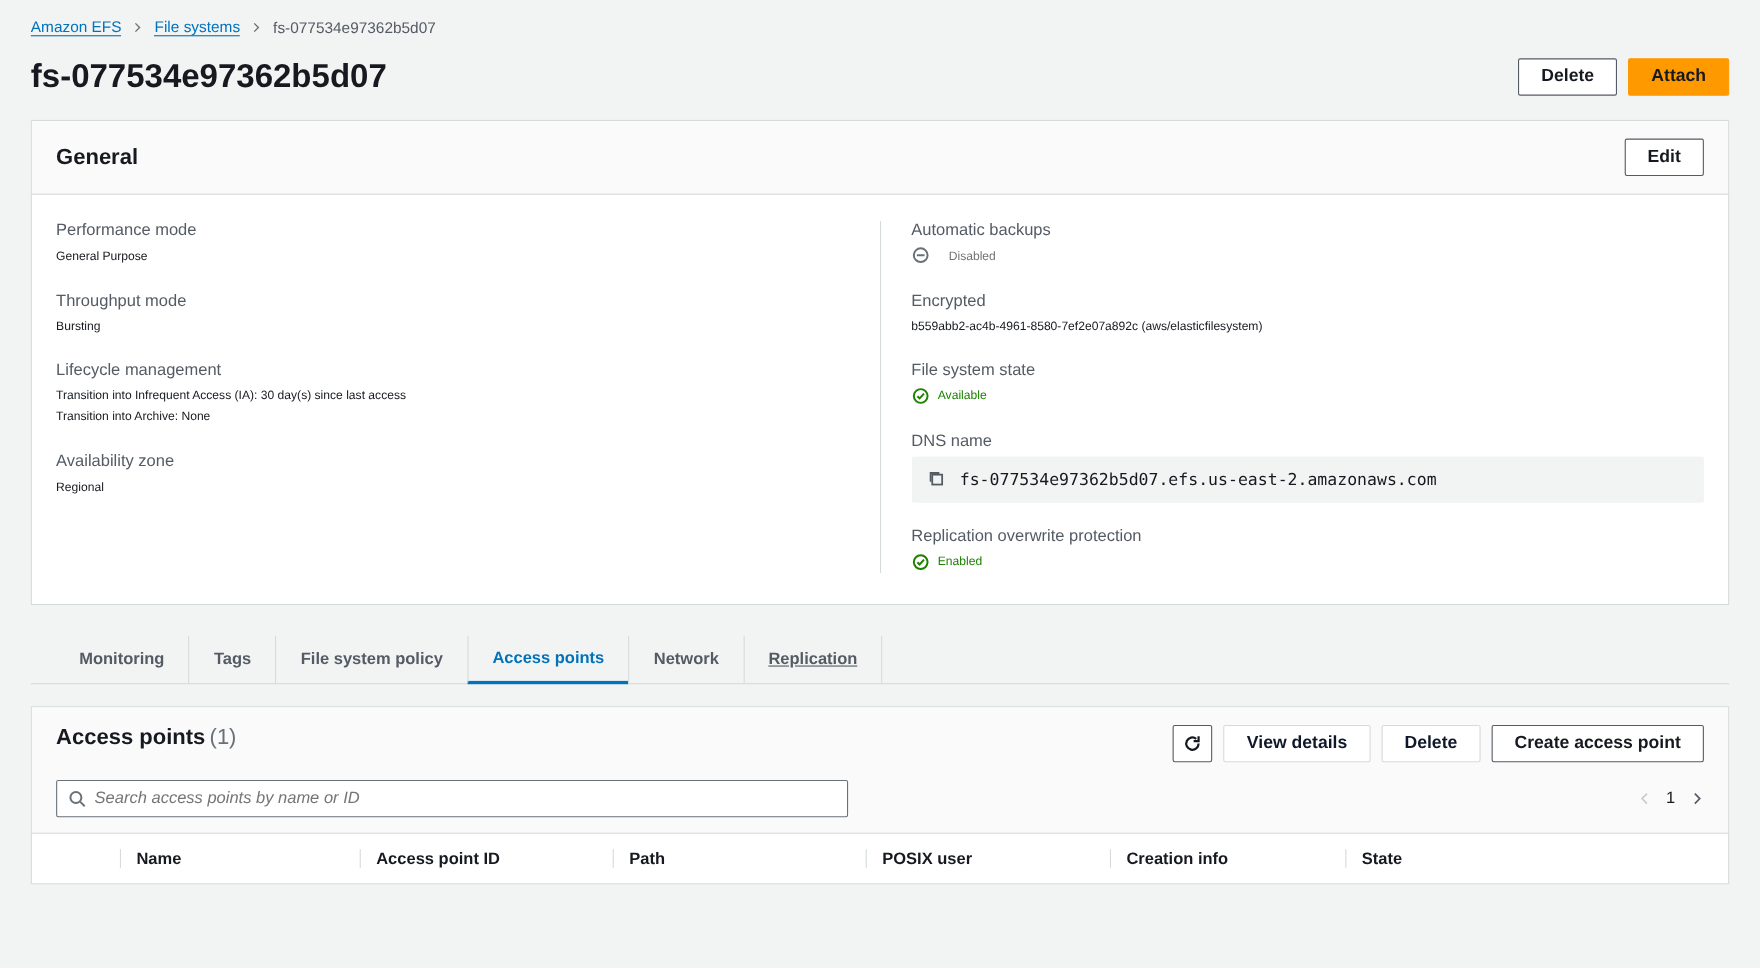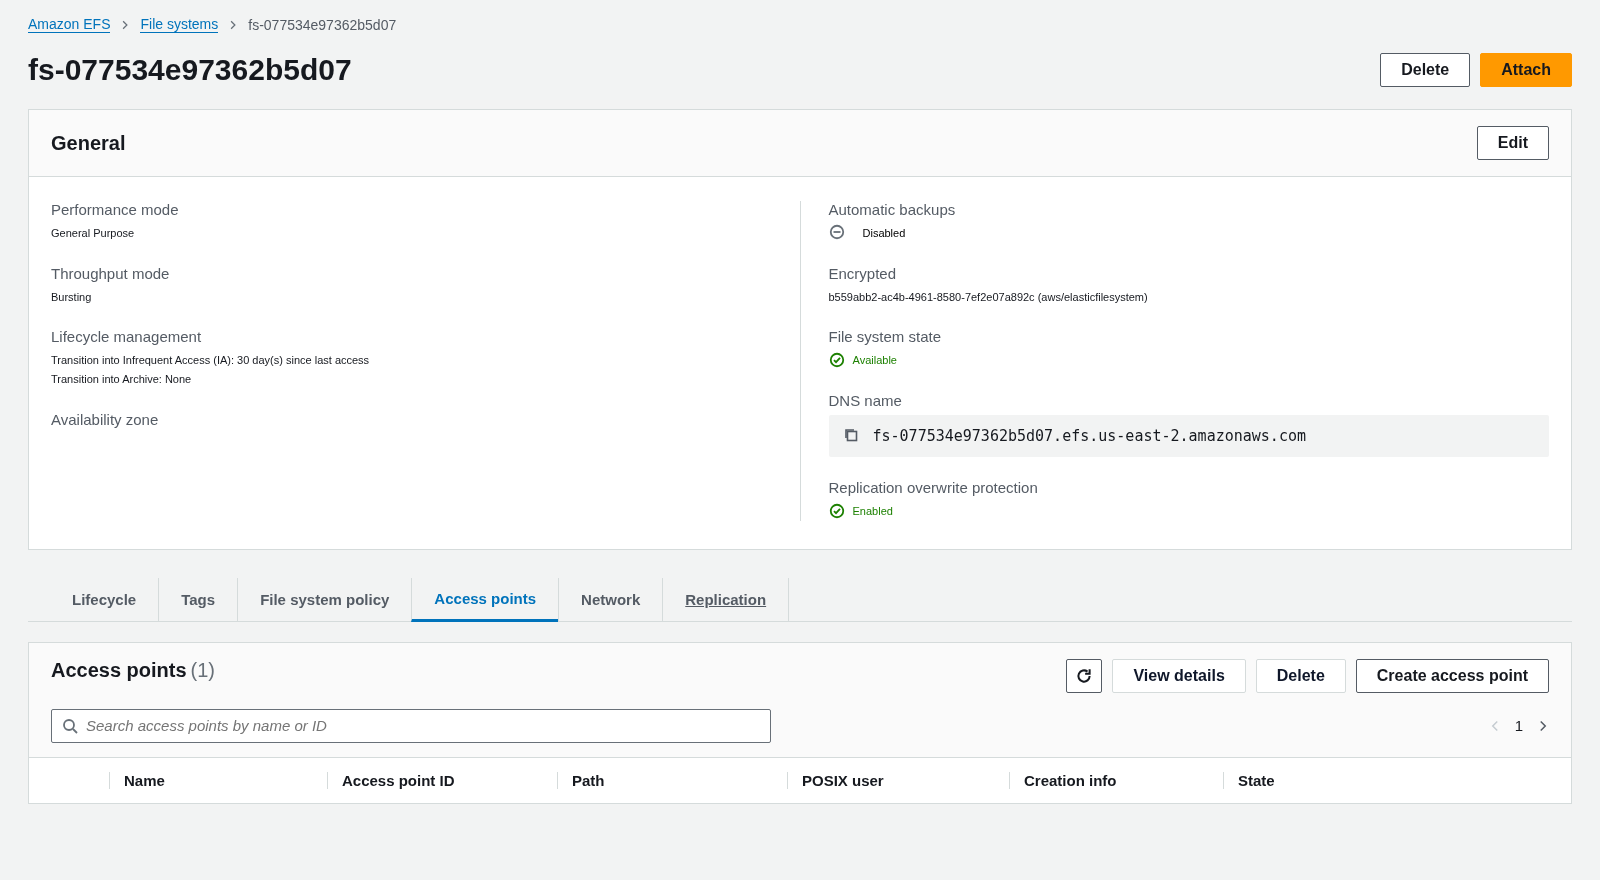--- a/index.html
+++ b/index.html
@@ -77,21 +77,21 @@
 
   .kv { margin-bottom:22px; }
   .kv:last-child { margin-bottom:0; }
   .kv-label { color:#545b64; font-size:15px; margin-bottom:6px; }
   .kv-value { color:#16191f; font-size:11px; line-height:1.7; }
   .kv-value .line { display:block; }
 
   .status { display:flex; align-items:center; gap:6px; }
   .status-icon { width:18px; height:18px; display:inline-flex; }
   .status-good { color:#1d8102; }
-  .status-muted { color:#000000;gap:16px; }
+  .status-muted { color:#737373;gap:16px; }
 
   .code-box {
     background:#f2f3f3;
     border-radius:2px;
     padding:12px 14px;
     display:flex; align-items:center; gap:12px;
     font-family: Menlo, Monaco, Consolas, monospace;
     font-size:15px;
     color:#16191f;
   }
@@ -225,20 +225,21 @@
           </div>
           <div class="kv">
             <div class="kv-label">Lifecycle management</div>
             <div class="kv-value">
               <span class="line">Transition into Infrequent Access (IA): 30 day(s) since last access</span>
               <span class="line">Transition into Archive: None</span>
             </div>
           </div>
           <div class="kv">
             <div class="kv-label">Availability zone</div>
+            <div class="kv-value">Regional</div>
           </div>
         </div>
 
         <div class="col col-right">
           <div class="kv">
             <div class="kv-label">Automatic backups</div>
             <div class="kv-value">
               <div class="status status-muted">
                 <span class="status-icon">
                   <svg viewBox="0 0 16 16" width="16" height="16">
@@ -294,21 +295,21 @@
               </div>
             </div>
           </div>
         </div>
       </div>
     </div>
   </section>
 
   <div class="tabs-wrap">
     <div class="tabs">
-      <div class="tab">Lifecycle</div>
+      <div class="tab">Monitoring</div>
       <div class="tab">Tags</div>
       <div class="tab">File system policy</div>
       <div class="tab active">Access points</div>
       <div class="tab">Network</div>
       <div class="tab">Replication</div>
     </div>
   </div>
 
   <section class="panel ap-panel">
     <div class="ap-header">

